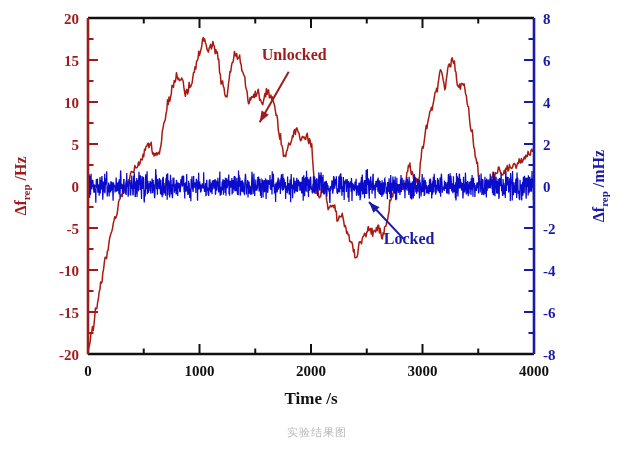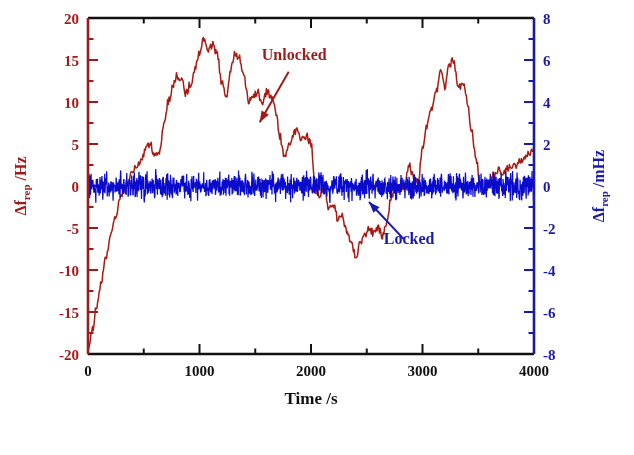--- a/index.html
+++ b/index.html
@@ -141,13 +141,14 @@
     <g id="g-annotations">
         <text x="294.275" y="60" text-anchor="middle" class="ann-unlocked">Unlocked</text>
         <line x1="288.70000000000005" y1="71.75999999999999" x2="259.71000000000004" y2="122.15999999999997" stroke="#9e1b1b" stroke-width="2"></line>
         <polygon points="259.71000000000004,122.15999999999997 261.55390983475144,110.53072674148088 268.83529839589636,114.71896988409183" fill="#9e1b1b"></polygon>
         <text x="409.12" y="243.95999999999998" text-anchor="middle" class="ann-locked">Locked</text>
         <line x1="403.545" y1="238.92000000000002" x2="368.98" y2="201.96" stroke="#1a1aa8" stroke-width="2"></line>
         <polygon points="368.98,201.96 379.5610869949963,207.12532651478313 373.4259389918988,212.86291825523398" fill="#1a1aa8"></polygon>
       </g>
   </svg>
 
+  <div class="caption">实验结果图</div>
 </div>
 
 </body></html>

